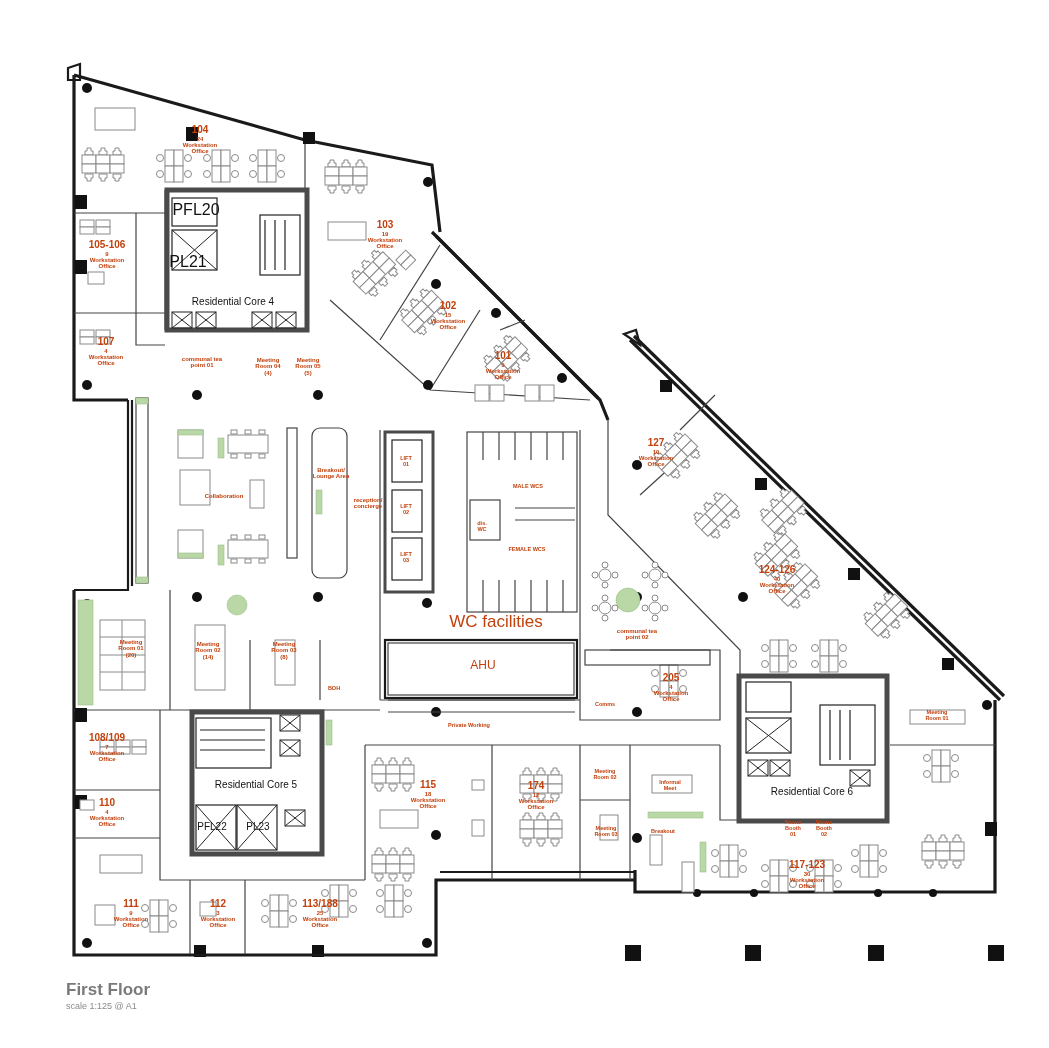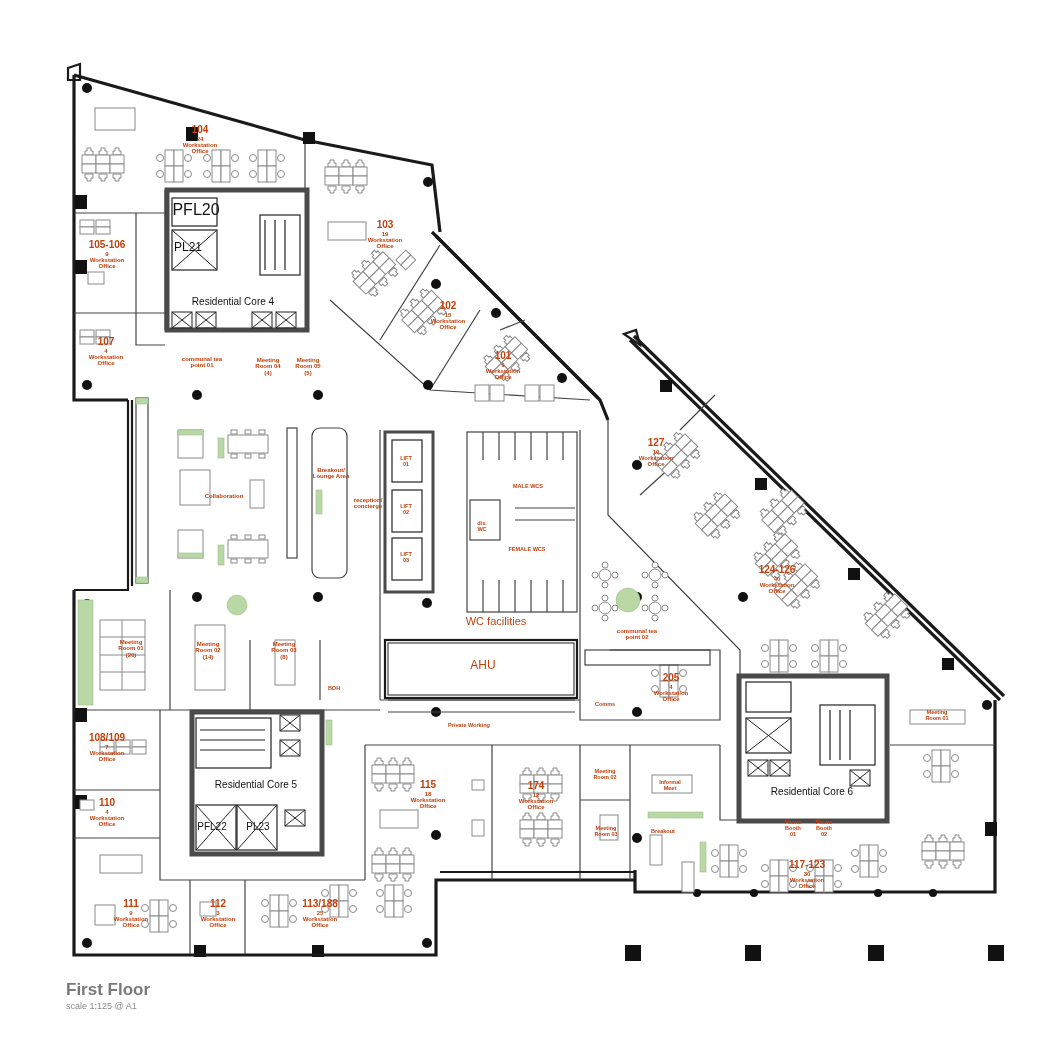--- a/index.html
+++ b/index.html
@@ -441,38 +441,38 @@
     <div class="sub" style="width:40px;white-space:normal">Workstation Office</div>
   </div>
 <div class="lbl" style="left:807px;top:875px">
     <div class="num">117-123</div>
     <div class="sub">30</div>
     <div class="sub" style="width:40px;white-space:normal">Workstation Office</div>
   </div>
 
 <div class="lbl core-lbl" style="left:233px;top:302px">Residential Core 4</div>
 <div class="lbl core-lbl" style="left:196px;top:210px;font-size:16px">PFL20</div>
-<div class="lbl core-lbl" style="left:188px;top:247px;font-size:12px">PL21</div>
+<div class="lbl core-lbl" style="left:188px;top:262px;font-size:16px">PL21</div>
 <div class="lbl core-lbl" style="left:256px;top:785px">Residential Core 5</div>
 <div class="lbl core-lbl" style="left:212px;top:827px">PFL22</div>
 <div class="lbl core-lbl" style="left:258px;top:827px">PL23</div>
 <div class="lbl core-lbl" style="left:812px;top:792px">Residential Core 6</div>
 
 <div class="lbl sub" style="left:131px;top:648px;width:40px;white-space:normal"><span>Meeting Room 01</span><br><span>(20)</span></div>
 <div class="lbl sub" style="left:208px;top:650px;width:40px;white-space:normal"><span>Meeting Room 02</span><br><span>(14)</span></div>
 <div class="lbl sub" style="left:284px;top:650px;width:40px;white-space:normal"><span>Meeting Room 03</span><br><span>(8)</span></div>
 <div class="lbl sub" style="left:268px;top:366px;width:34px;white-space:normal"><span>Meeting Room 04</span><br><span>(4)</span></div>
 <div class="lbl sub" style="left:308px;top:366px;width:34px;white-space:normal"><span>Meeting Room 05</span><br><span>(5)</span></div>
 
 <div class="lbl sub" style="left:202px;top:362px;width:45px;white-space:normal">communal tea point 01</div>
 <div class="lbl sub" style="left:637px;top:634px;width:45px;white-space:normal">communal tea point 02</div>
 <div class="lbl sub" style="left:224px;top:496px">Collaboration</div>
 <div class="lbl sub" style="left:331px;top:473px;width:40px;white-space:normal">Breakout/ Lounge Area</div>
 <div class="lbl sub" style="left:368px;top:503px;width:40px;white-space:normal">reception/ concierge</div>
-<div class="lbl" style="left:496px;top:622px;font-size:11px">WC facilities</div>
+<div class="lbl" style="left:496px;top:622px;font-size:17px">WC facilities</div>
 <div class="lbl tiny" style="left:528px;top:487px">MALE WCS</div>
 <div class="lbl tiny" style="left:527px;top:550px">FEMALE WCS</div>
 <div class="lbl tiny" style="left:482px;top:527px;width:14px;white-space:normal">dis. WC</div>
 <div class="lbl" style="left:483px;top:665px;font-size:12px">AHU</div>
 <div class="lbl tiny" style="left:469px;top:726px">Private Working</div>
 <div class="lbl tiny" style="left:605px;top:705px">Comms</div>
 <div class="lbl tiny" style="left:334px;top:689px">BOH</div>
 <div class="lbl tiny" style="left:670px;top:786px;width:30px;white-space:normal">Informal Meet</div>
 <div class="lbl tiny" style="left:663px;top:832px">Breakout</div>
 <div class="lbl tiny" style="left:937px;top:716px;width:30px;white-space:normal">Meeting Room 01</div>

